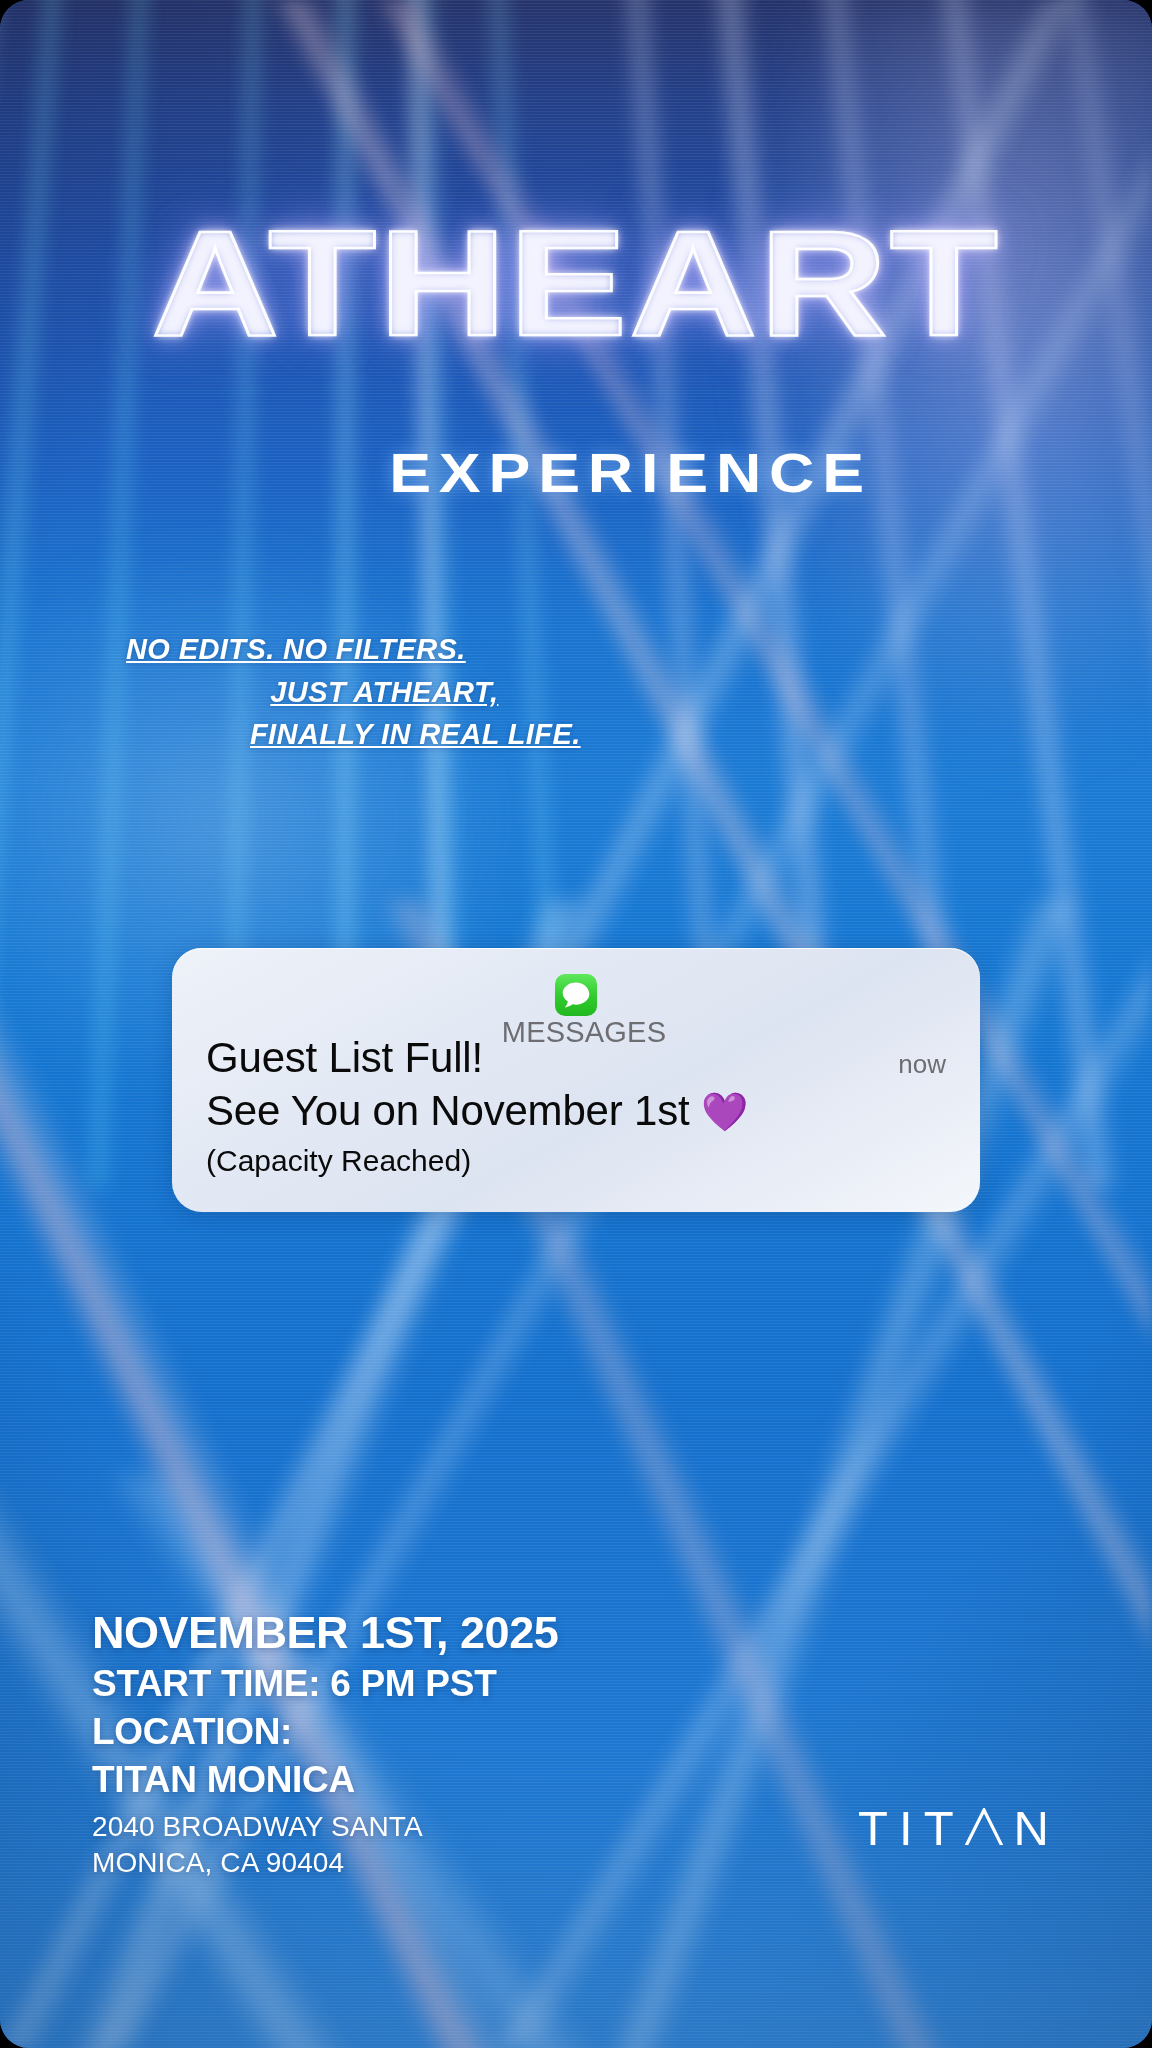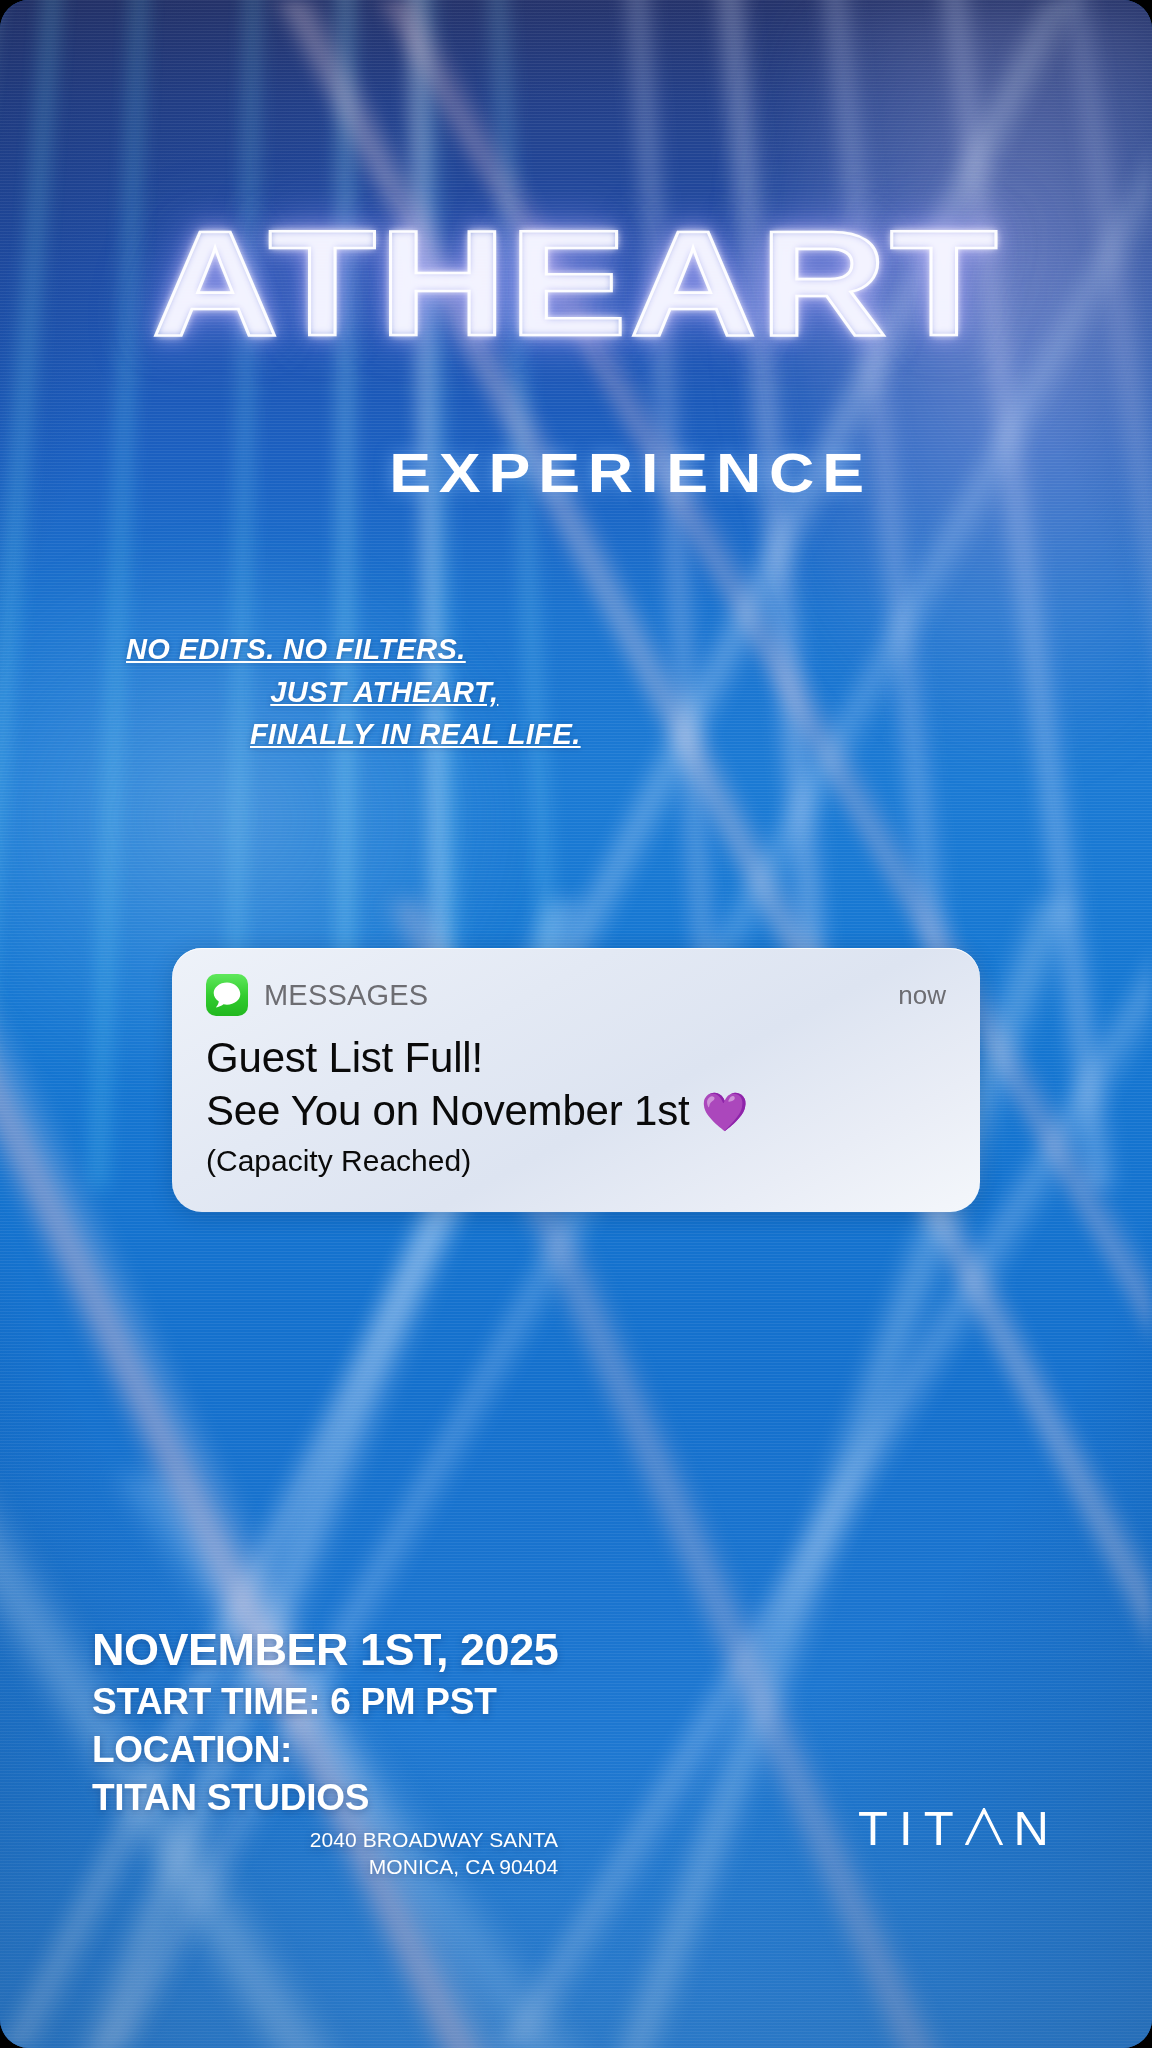--- a/index.html
+++ b/index.html
@@ -193,20 +193,21 @@
     border-radius: 30px;
     background: linear-gradient(152deg, #eef2f9 0%, #e3e9f4 34%, #dde4f1 58%, #e9edf6 80%, #f4f7fb 100%);
     box-shadow: 0 4px 22px rgba(8,36,84,.22), inset 0 1px 0 rgba(255,255,255,.85);
     padding: 26px 34px 30px 34px;
     box-sizing: border-box;
   }
   .notif-head {
     display: flex;
     align-items: center;
     height: 42px;
+    flex-direction: column;
   }
   .msg-icon {
     width: 42px; height: 42px;
     border-radius: 10px;
     background: linear-gradient(to bottom, #5fe85c 0%, #32cc2f 52%, #21b81f 100%);
     display: flex; align-items: center; justify-content: center;
     flex: 0 0 auto;
   }
   .msg-icon svg { display: block; }
   .notif-app {
@@ -249,22 +250,22 @@
   }
   .d-loclabel {
     font-size: 37px; font-weight: 700; letter-spacing: -.3px;
     line-height: 1.30;
   }
   .d-venue {
     font-size: 37px; font-weight: 700; letter-spacing: -.3px;
     line-height: 1.30;
   }
   .d-addr {
-    font-size: 21px; font-weight: 400; letter-spacing: .1px;
-    line-height: 1.26; margin-top: 5px; text-align: right;
+    font-size: 28px; font-weight: 400; letter-spacing: .1px;
+    line-height: 1.26; margin-top: 5px;
   }
 
   
   .titan {
     position: absolute;
     right: 92px; bottom: 192px;
     font-size: 49px;
     font-weight: 300;
     letter-spacing: 11px;
     color: #ffffff;
@@ -324,21 +325,21 @@
         <div class="notif-line1">Guest List Full!</div>
         <div class="notif-line2"><span>See You on November 1st</span> <span class="notif-heart">💜</span></div>
         <div class="notif-line3">(Capacity Reached)</div>
       </div>
     </div>
 
     <div class="details">
       <div class="d-date">NOVEMBER 1ST, 2025</div>
       <div class="d-time">START TIME: 6 PM PST</div>
       <div class="d-loclabel">LOCATION:</div>
-      <div class="d-venue">TITAN STUDIOS</div>
+      <div class="d-venue">TITAN MONICA</div>
       <div class="d-addr">2040 BROADWAY SANTA</div>
       <div class="d-addr" style="margin-top:0">MONICA, CA 90404</div>
     </div>
 
     <div class="titan">
       <span class="glyph">T</span>
         <span class="glyph">I</span>
         <span class="glyph">T</span>
         <span class="tri">
           <svg width="38" height="37" viewBox="0 0 38 37" aria-hidden="true">

